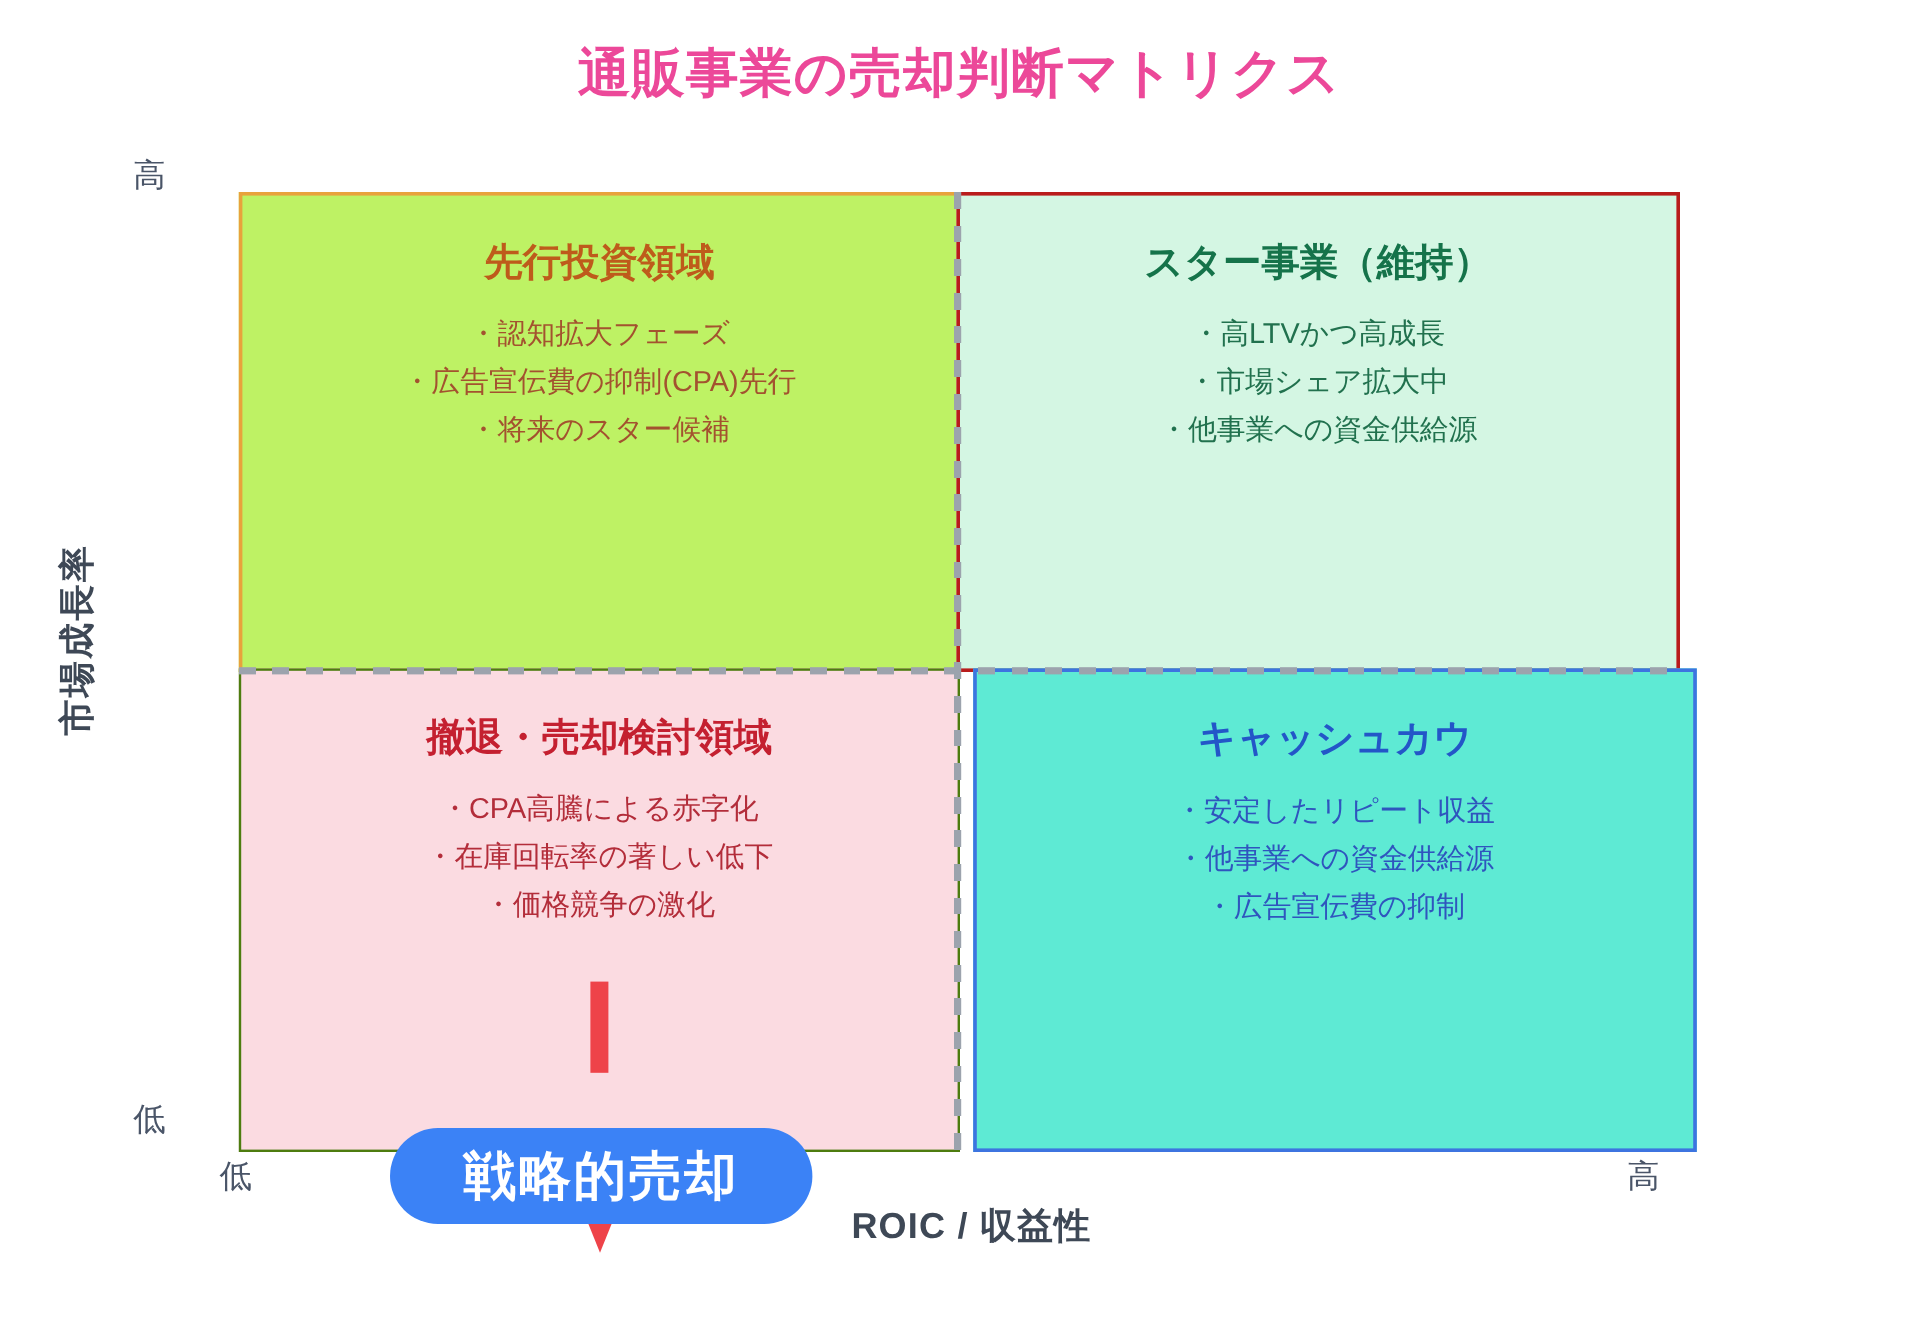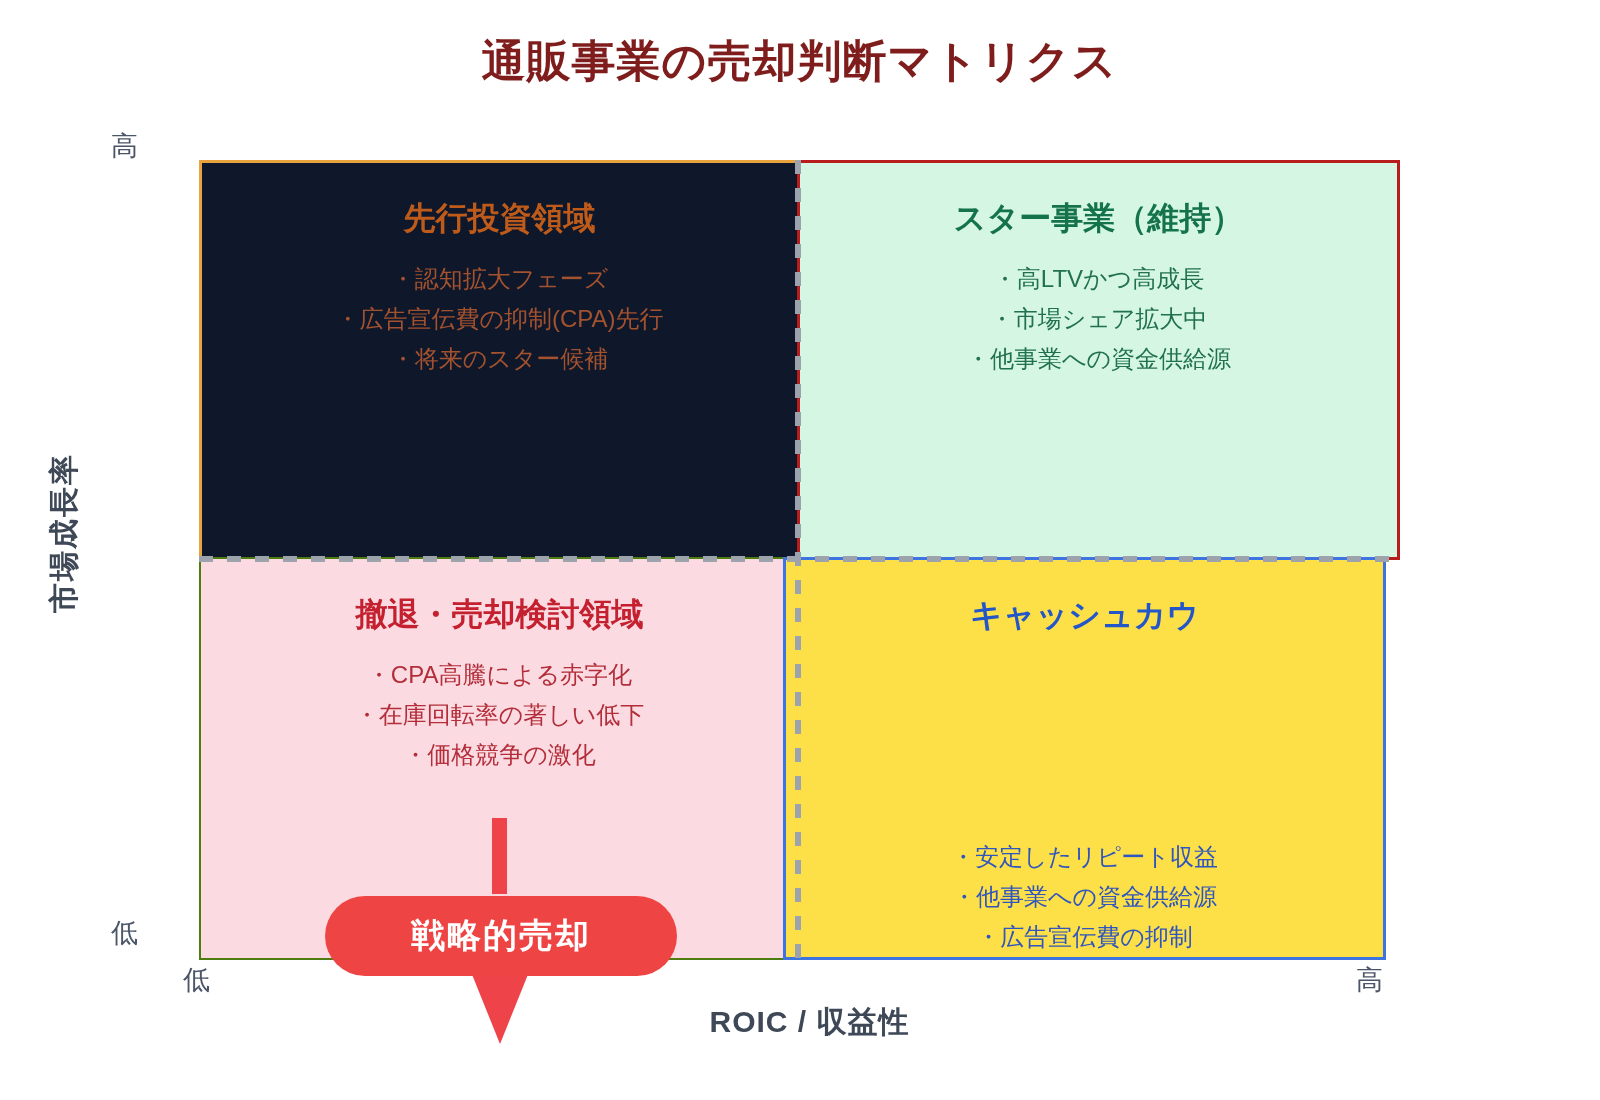--- a/index.html
+++ b/index.html
@@ -3,33 +3,33 @@
 <meta charset="utf-8">
 <style>
   html,body{margin:0;padding:0;}
   body{
     width:1600px;height:1100px;position:relative;background:#ffffff;
     font-family:"Liberation Sans","DejaVu Sans",sans-serif;
     overflow:hidden;
   }
   .chart-title{
     position:absolute;left:199px;top:32px;width:1201px;
-    text-align:center;font-size:44px;font-weight:bold;color:#7f1d1d;
+    text-align:center;font-size:44px;font-weight:bold;color:#ec4899;
     letter-spacing:1px;
   }
   
   .matrix{position:absolute;left:199px;top:160px;width:1201px;height:800px;}
   .quad{
     position:absolute;box-sizing:border-box;
     display:flex;flex-direction:column;align-items:center;
   }
-  .q-tl{left:0;top:0;width:601px;height:400px;background:#0f172a;border:3px solid #E8A33C;z-index:1;}
+  .q-tl{left:0;top:0;width:601px;height:400px;background:#bef264;border:3px solid #E8A33C;z-index:1;}
   .q-tr{left:598px;top:0;width:603px;height:400px;background:#D4F6E3;border:3px solid #b91c1c;z-index:2;}
   .q-bl{left:0;top:397px;width:601px;height:403px;background:#FBDBE1;border:2px solid #4d7c0f;z-index:3;}
-  .q-br{left:584px;top:397px;width:603px;height:403px;background:#fde047;border:3px solid #3D74E0;z-index:4;justify-content:space-between;}
+  .q-br{left:612px;top:397px;width:603px;height:403px;background:#5eead4;border:3px solid #3D74E0;z-index:4;}
   .q-title{font-weight:bold;font-size:32px;line-height:44px;margin-top:33px;}
   .q-tl .q-title{color:#BE5B1B;}
   .q-tr .q-title{color:#15734A;}
   .q-bl .q-title{color:#C42030;}
   .q-br .q-title{color:#2356C8;}
   .q-list{margin-top:19px;font-size:24px;line-height:40px;text-align:center;}
   .q-tl .q-list{color:#A3522F;}
   .q-tr .q-list{color:#21714E;}
   .q-bl .q-list{color:#B32D3A;}
   .q-br .q-list{color:#2F55BE;}
@@ -56,24 +56,24 @@
   .x-axis-title{
     position:absolute;left:209px;top:1002px;width:1201px;text-align:center;
     font-size:30px;font-weight:bold;color:#3E4856;letter-spacing:1px;
   }
   
   .callout-stem{
     position:absolute;left:492px;top:818px;width:15px;height:76px;
     background:#EE4349;z-index:20;
   }
   .callout-pill{
-    position:absolute;left:325px;top:896px;width:352px;height:80px;
-    background:#ef4444;border-radius:40px;z-index:21;
+    position:absolute;left:325px;top:940px;width:352px;height:80px;
+    background:#3b82f6;border-radius:40px;z-index:21;
     display:flex;align-items:center;justify-content:center;
-    color:#ffffff;font-size:34px;font-weight:bold;letter-spacing:2px;
+    color:#ffffff;font-size:44px;font-weight:bold;letter-spacing:2px;
   }
   .callout-arrow{
     position:absolute;left:467px;top:962px;width:0;height:0;z-index:20;
     border-left:33px solid transparent;border-right:33px solid transparent;
     border-top:82px solid #EE4349;
   }
 </style>
 </head>
 <body>
 

